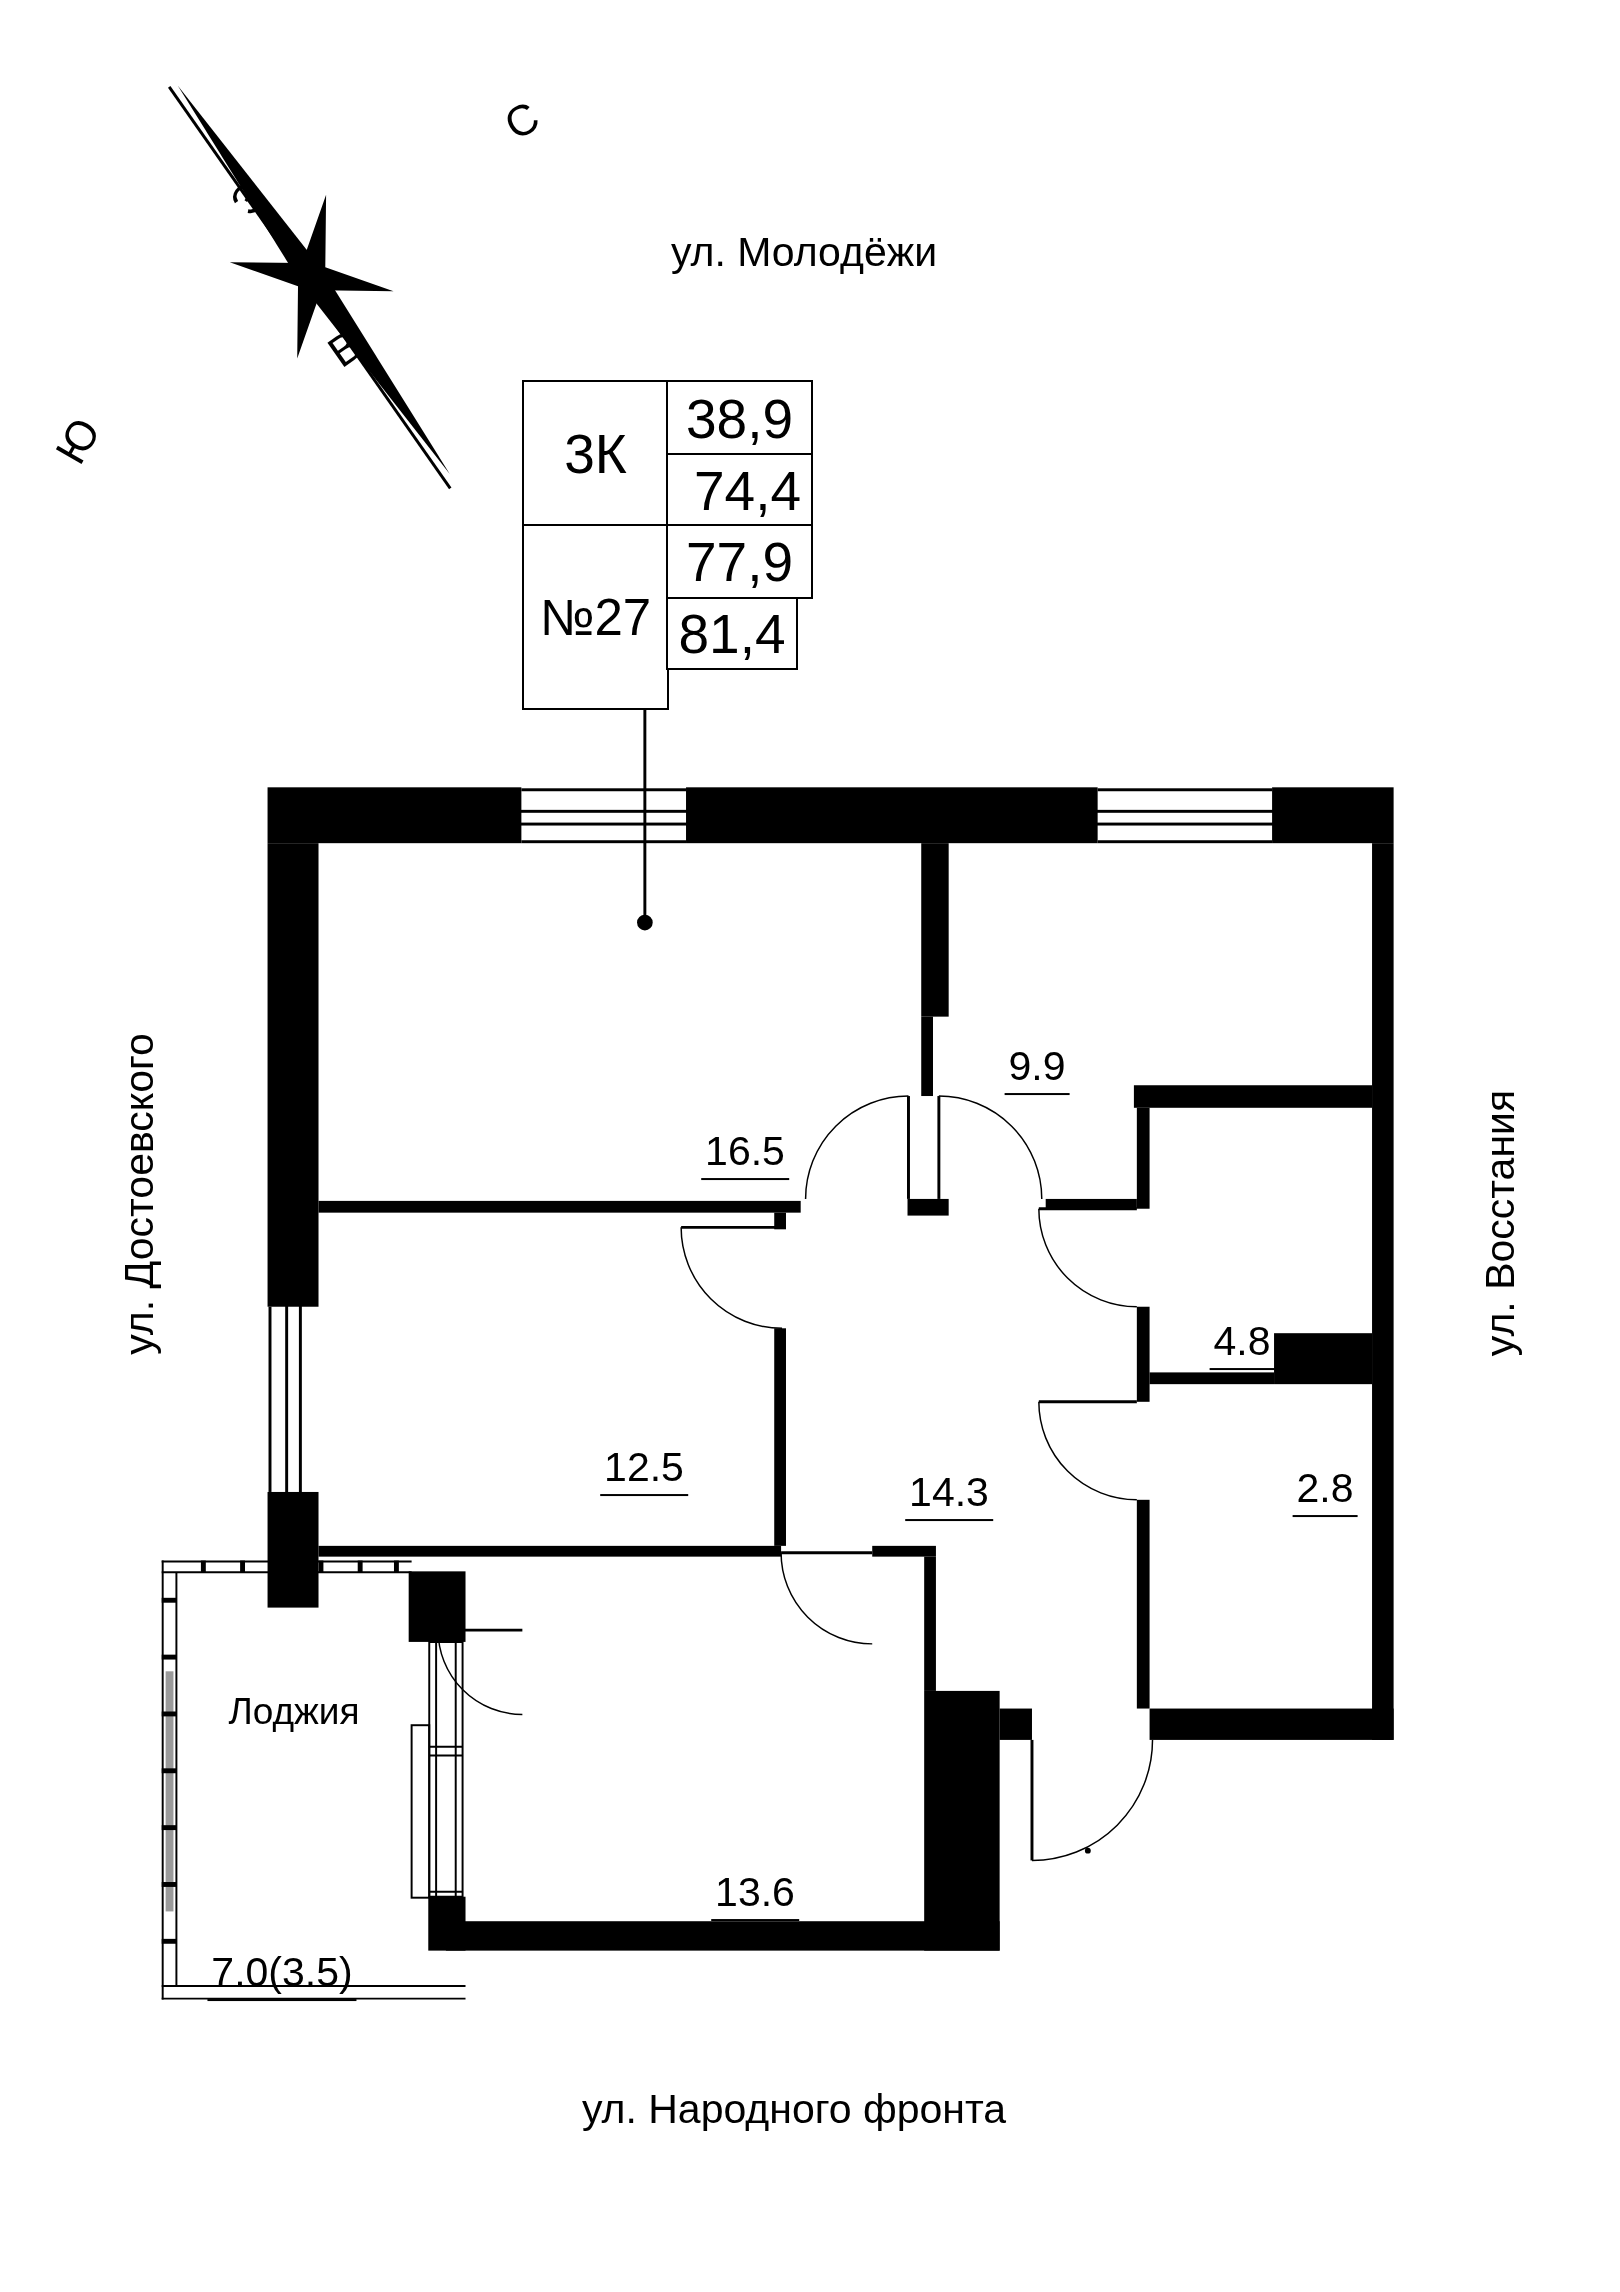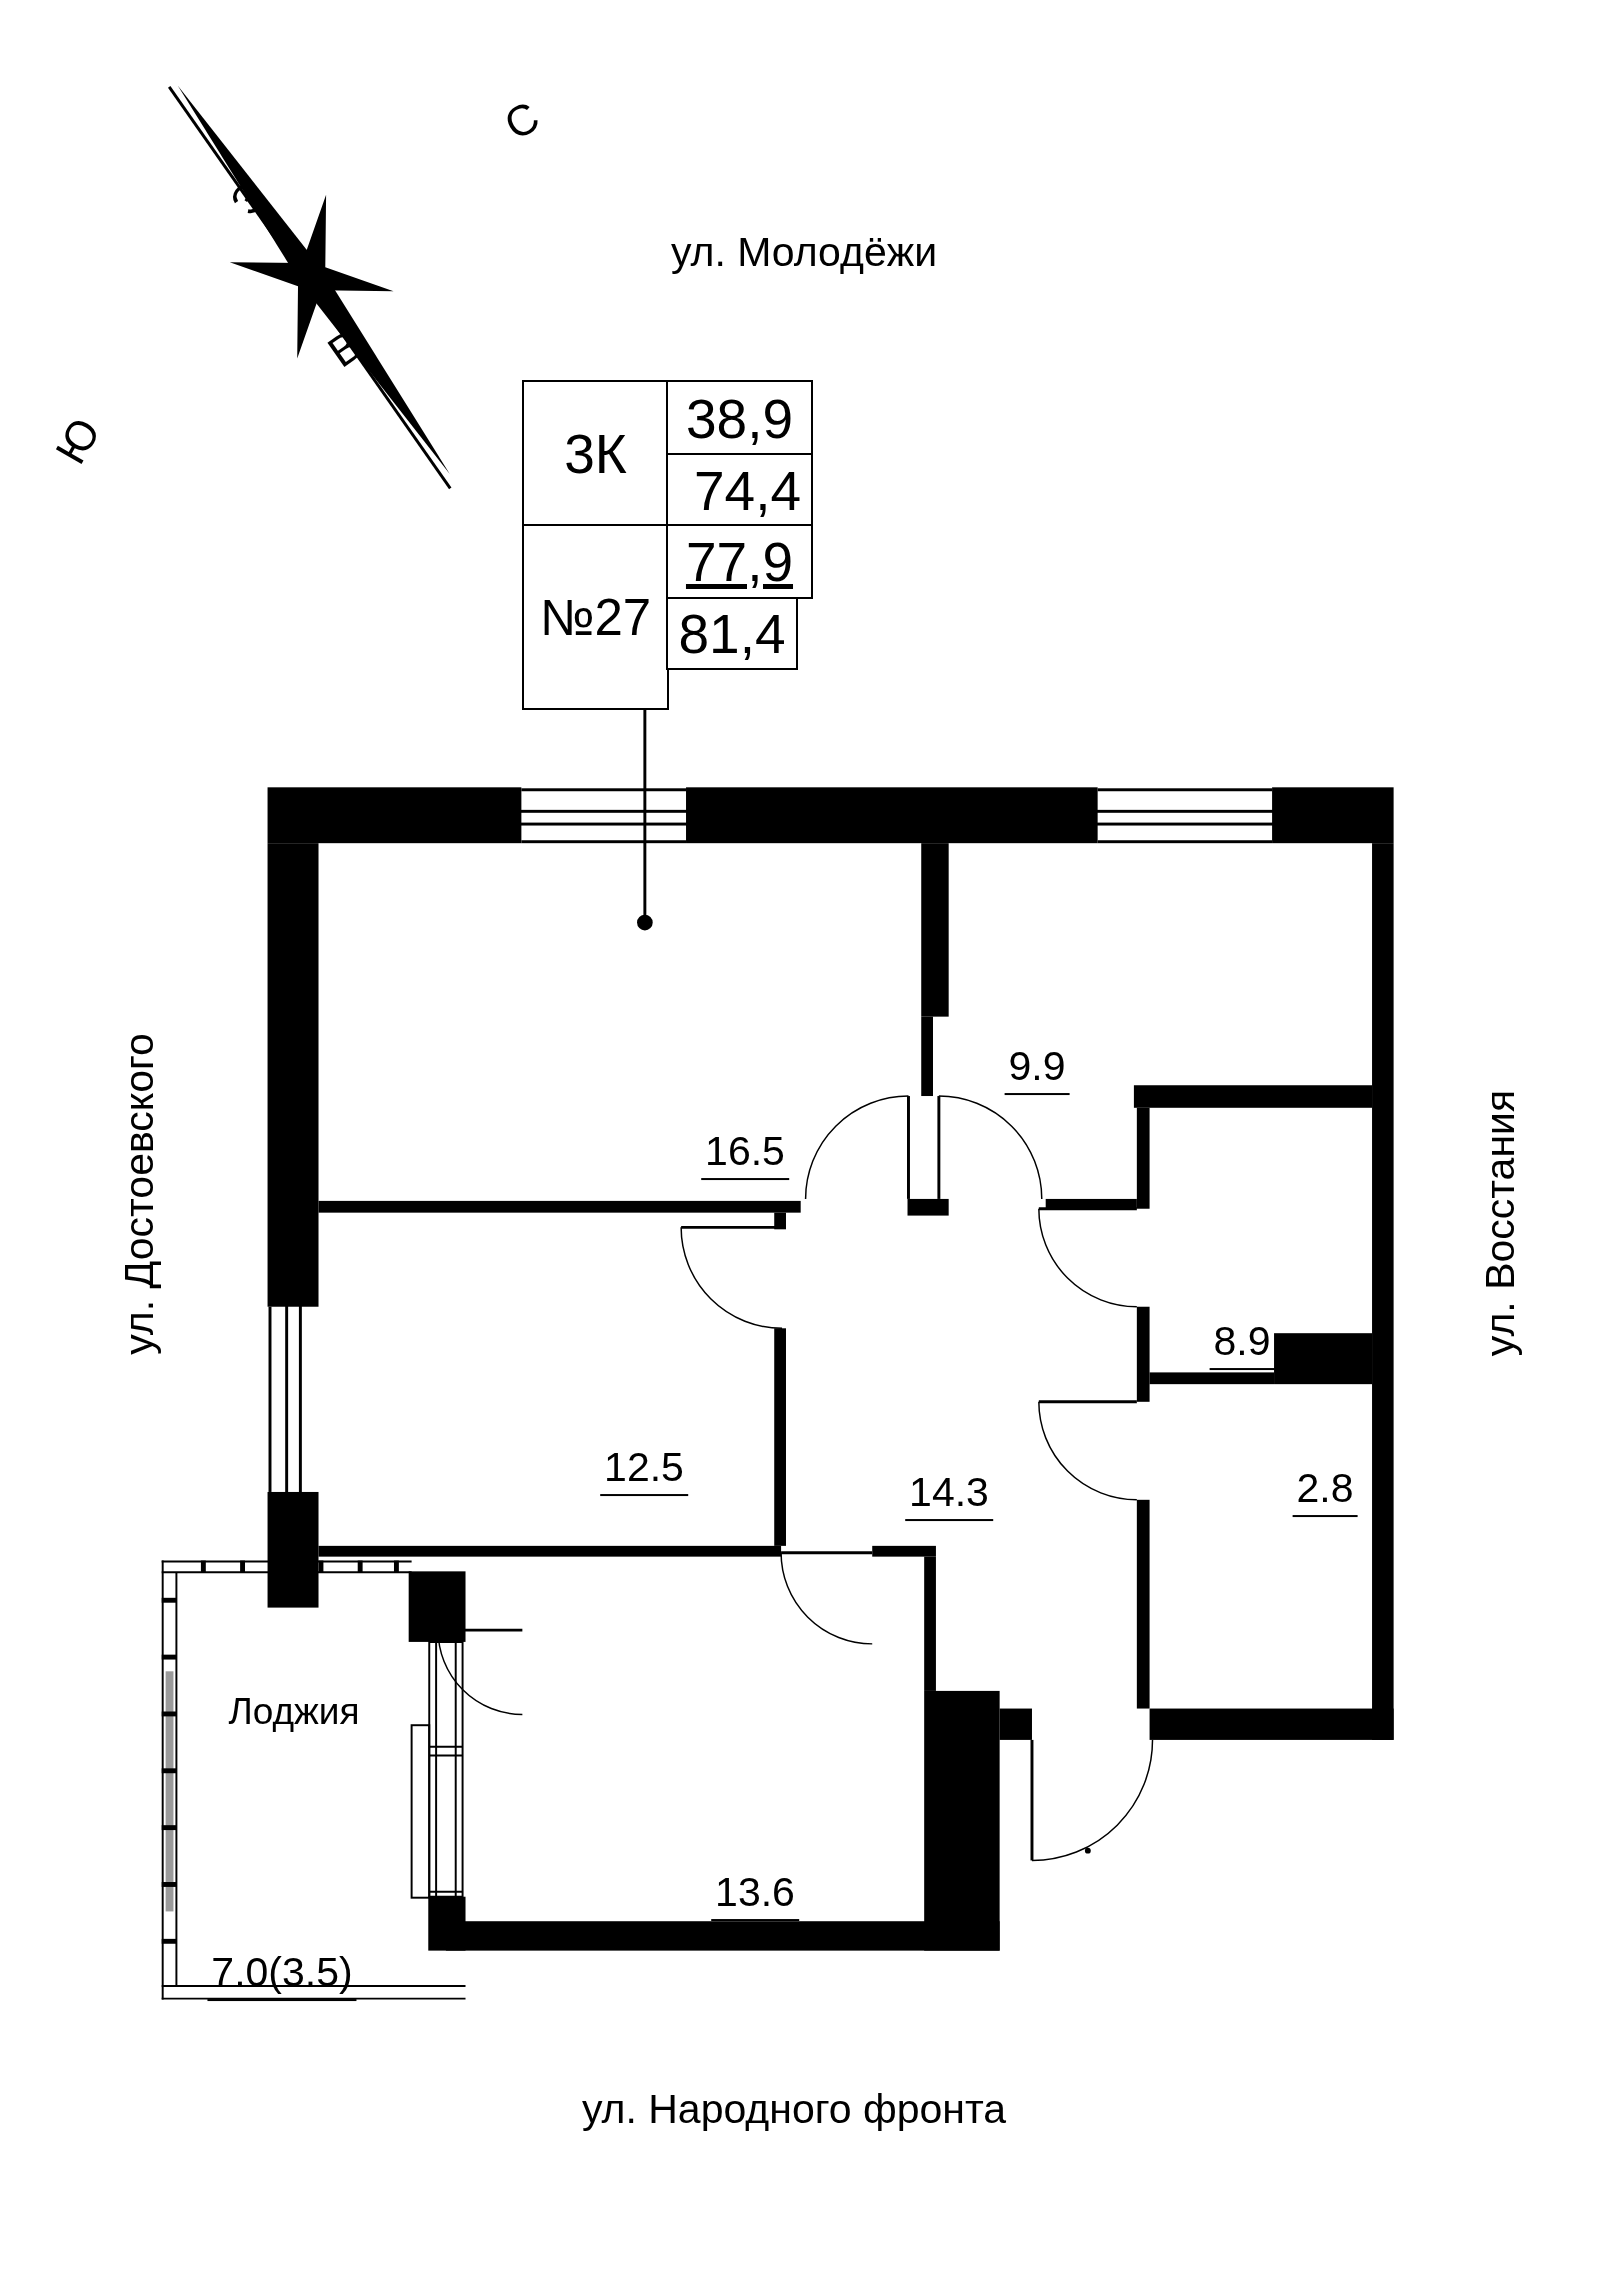--- a/index.html
+++ b/index.html
@@ -16,21 +16,21 @@
   .room-name{font-size:37px;}
   .compass-letter{font-size:43px;}
   
   #info-table{position:absolute;left:522px;top:380px;width:291px;height:289px;}
   #info-table .cell{position:absolute;border:2.9px solid #000;box-sizing:border-box;
     display:flex;align-items:center;justify-content:center;background:#fff;}
   .cell-type{left:0;top:0;width:147px;height:147px;font-size:55px;}
   .cell-num{left:0;top:144px;width:147px;height:186px;font-size:51px;}
   .cell-v0{left:144px;top:0;width:147px;height:77px;font-size:55px;}
   .cell-v1{left:144px;top:73px;width:147px;height:75px;font-size:55px;padding-left:16px;}
-  .cell-v2{left:144px;top:144px;width:147px;height:75px;font-size:55px;text-decoration:underline;}
+  .cell-v2{left:144px;top:144px;width:147px;height:75px;font-size:55px;}
   .cell-v3{left:144px;top:217px;width:132px;height:73px;font-size:55px;}
 </style>
 </head>
 <body>
 
 <div id="stage">
 
   <svg id="plan-svg" viewBox="0 0 1653 2339" xmlns="http://www.w3.org/2000/svg">
 
     <g transform="translate(318,282) rotate(-35)" fill="#000" stroke="none">
@@ -197,20 +197,20 @@
     <div class="cell cell-v0">38,9</div>
     <div class="cell cell-v1">74,4</div>
     <div class="cell cell-v2">77,9</div>
     <div class="cell cell-v3">81,4</div>
   </div>
 
   <div class="lbl room-area" style="left:745px;top:1154px;"><span class="u">16.5</span></div>
   <div class="lbl room-area" style="left:1029px;top:1069px;margin-left:8px;"><span class="u">9.9</span></div>
   <div class="lbl room-area" style="left:644px;top:1470px;"><span class="u">12.5</span></div>
   <div class="lbl room-area" style="left:949px;top:1495px;"><span class="u">14.3</span></div>
-  <div class="lbl room-area" style="left:1242px;top:1344px;"><span class="u">8.9</span></div>
+  <div class="lbl room-area" style="left:1242px;top:1344px;"><span class="u">4.8</span></div>
   <div class="lbl room-area" style="left:1325px;top:1491px;"><span class="u">2.8</span></div>
   <div class="lbl room-area" style="left:755px;top:1855px;margin-top:40px;"><span class="u">13.6</span></div>
   <div class="lbl room-name" style="left:294px;top:1712px;">Лоджия</div>
   <div class="lbl room-area" style="left:282px;top:1975px;"><span class="u">7.0(3.5)</span></div>
 
 </div>
 
 
 </body></html>

